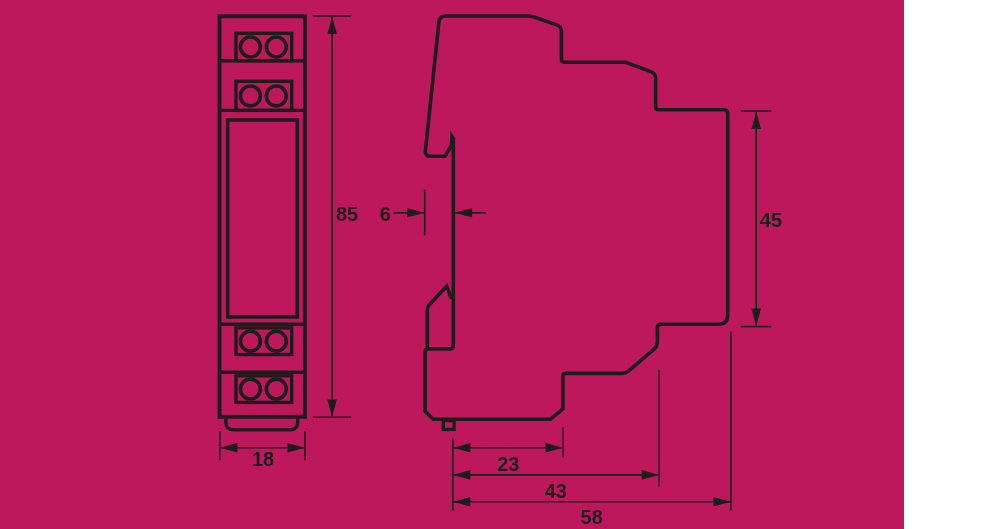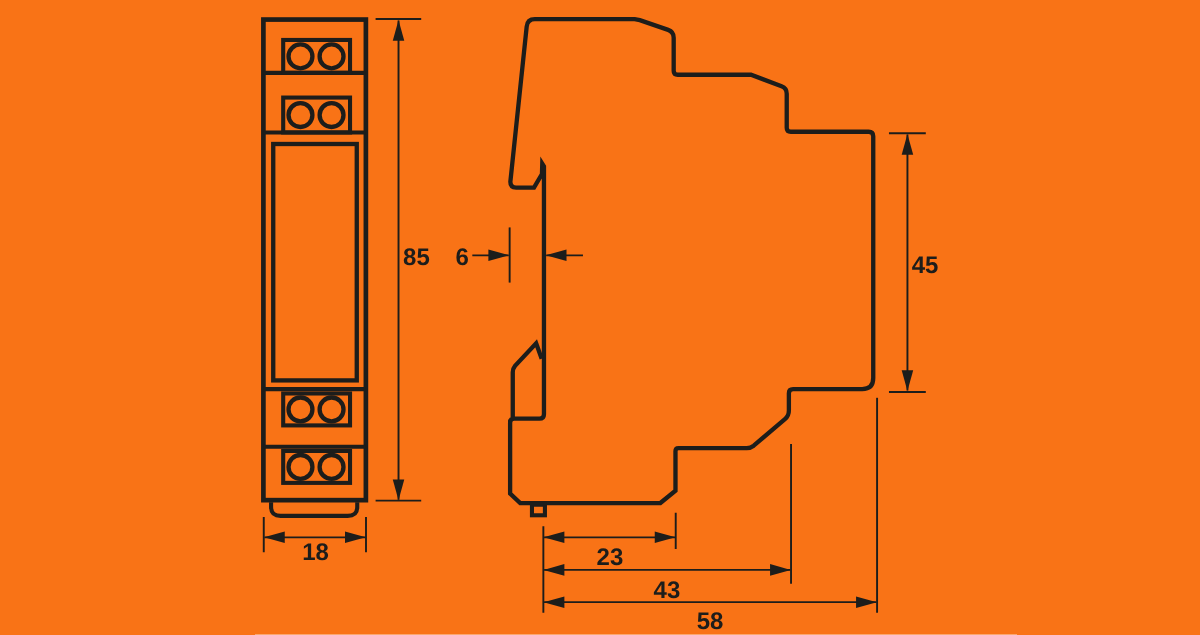--- a/index.html
+++ b/index.html
@@ -6,23 +6,23 @@
     margin: 0;
     padding: 0;
     background: #ffffff;
     width: 1000px;
     height: 529px;
     overflow: hidden;
     font-family: "Liberation Sans", sans-serif;
   }
   .stage {
     position: relative;
-    width: 1000px;
+    width: 904px;
     height: 529px;
-    background: #f97316;
+    background: #be185d;
   }
   svg { display: block; }
   .outline {
     fill: none;
     stroke: #1d1d1b;
     stroke-width: 3.6;
   }
   .outline-heavy {
     fill: none;
     stroke: #1d1d1b;

